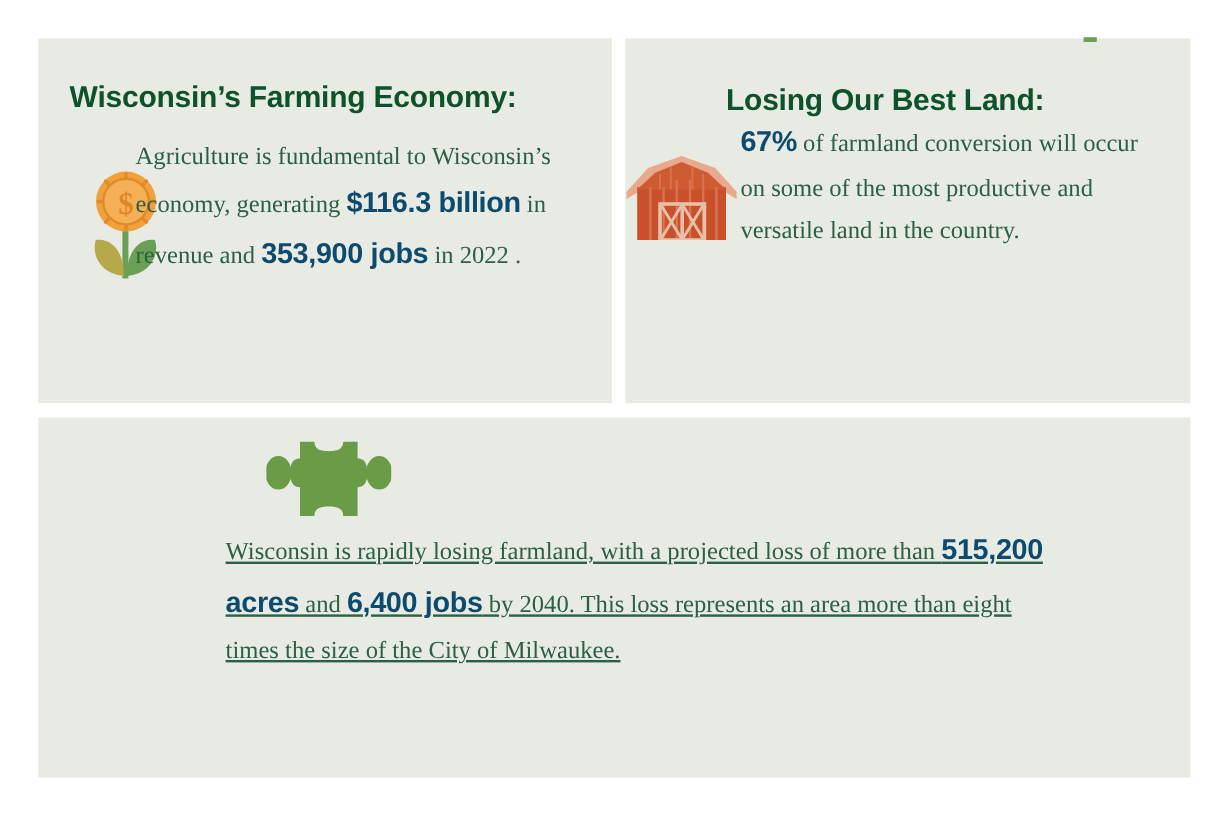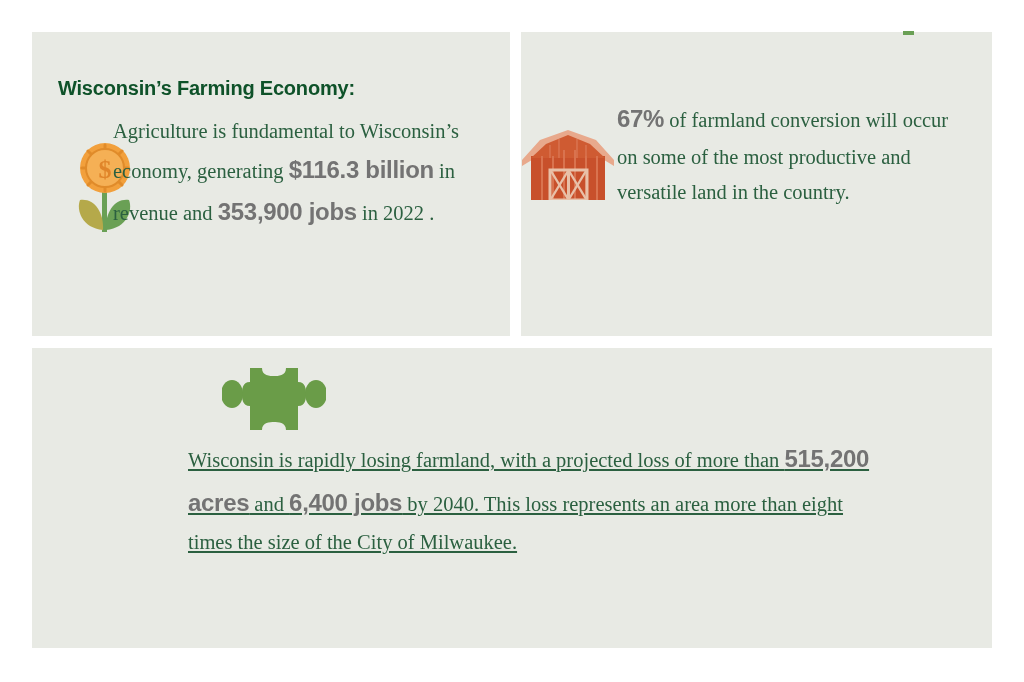--- a/index.html
+++ b/index.html
@@ -52,22 +52,22 @@
     color: #0e5229;
     font-family: "Liberation Sans", sans-serif;
     font-weight: bold;
     letter-spacing: -0.2px;
     margin: 0;
   }
 
   #heading-economy {
     position: absolute;
     left: 26px;
-    top: 44px;
-    font-size: 20px;
+    top: 34px;
+    font-size: 25px;
     line-height: 1.2;
   }
 
   #heading-bestland {
     position: absolute;
     left: 84px;
     top: 37px;
     font-size: 25px;
     line-height: 1.2;
   }
@@ -85,21 +85,21 @@
     color: #2b6040;
     font-family: "Liberation Serif", serif;
     font-size: 20.5px;
     line-height: 1.73;
     margin: 4px;
   }
 
   .hl {
     font-family: "Liberation Sans", sans-serif;
     font-weight: bold;
-    color: #737373;
+    color: #0c4a6e;
     font-size: 24px;
     letter-spacing: -0.3px;
   }
 
   #copy-economy {
     position: absolute;
     left: 77px;
     top: 78px;
     width: 370px;
   }
@@ -188,20 +188,21 @@
         <circle cx="31" cy="26" r="19" fill="none" stroke="#e08b2a" stroke-width="2"></circle>
         <text x="31" y="36" text-anchor="middle" font-family="Liberation Serif, serif" font-size="26" font-weight="bold" fill="#e0852a">$</text>
       </svg>
     </span>
 
     <p class="body-copy" id="copy-economy"><span>Agriculture is fundamental to Wisconsin’s economy, generating </span><span class="hl">$116.3 billion</span><span> in revenue and </span><span class="hl">353,900 jobs</span><span> in 2022 .</span></p>
   </div>
 
   <div class="card" id="card-bestland">
 
+    <h2 class="card-heading" id="heading-bestland">Losing Our Best Land:</h2>
 
     <p class="body-copy" id="copy-bestland"><span class="hl">67%</span><span> of farmland conversion will occur on some of the most productive and versatile land in the country.</span></p>
   </div>
 
   <span class="icon" id="icon-barn">
     <svg width="92" height="72" viewBox="0 0 92 72" xmlns="http://www.w3.org/2000/svg">
 
       <path d="M0 32 L18 12 L46 2 L74 12 L92 32 L92 38 L46 10 L0 38 Z" fill="#e8a98c"></path>
 
       <rect x="9" y="28" width="74" height="44" fill="#c8502b"></rect>

